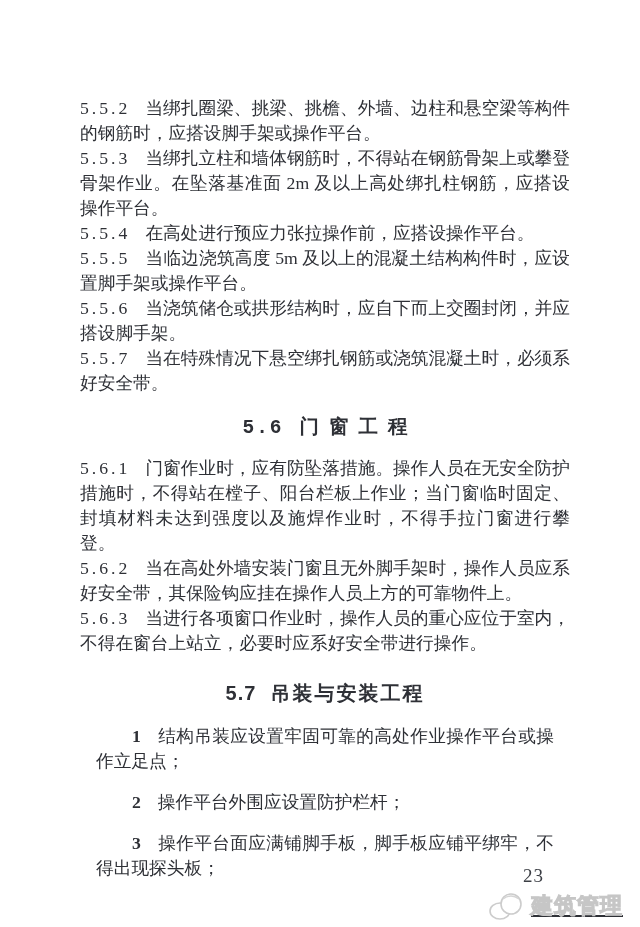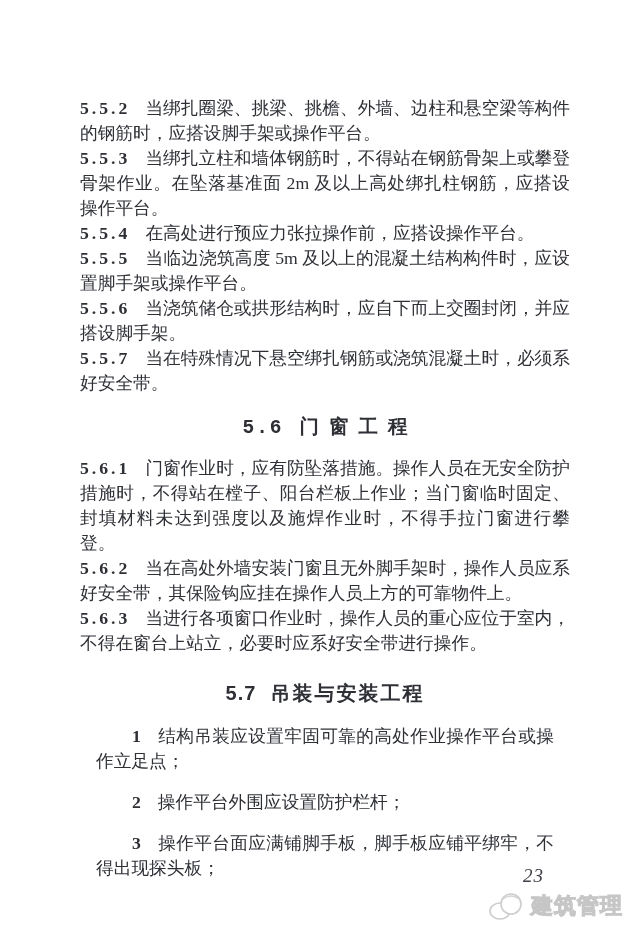--- a/index.html
+++ b/index.html
@@ -11,46 +11,46 @@
     font-family:"Liberation Serif","DejaVu Serif",serif;
     color:#2e3036;
   }
   .content {
     position:absolute; left:80px; top:96px; width:490px;
     font-size:17.7px; line-height:25px;
     text-align:justify; text-justify:inter-ideograph;
   }
   p.clause { margin:0; }
   .cnum {
-    font-weight:bold; letter-spacing:3px; margin-right:15px;
+    font-weight:normal; letter-spacing:3px; margin-right:15px;
     white-space:nowrap;
   }
   h2 { font-weight:bold; text-align:center; }
   .h-song {
     margin:18px 0 14px 0; font-size:19.5px; line-height:28px;
     font-family:Liberation Mono, monospace;
   }
   .h-song .hnum { letter-spacing:2px; margin-right:16px; }
   .h-song .htitle { letter-spacing:10px; margin-right:-10px; }
   .h-hei {
     margin:22px 0 12px 0; font-size:20px; line-height:30px;
     font-family:"Liberation Sans","DejaVu Sans",sans-serif;
     letter-spacing:2px;
   }
   .h-hei .hnum { margin-right:14px; letter-spacing:1px;text-align:center; }
   p.list-item { margin:16px; text-indent:36px; }
   .inum { font-weight:bold; margin-right:17px; }
   .page-num {
     position:absolute; left:523px; top:864px;
-    font-style:italic; font-size:19px; line-height:24px;
+    font-size:19px; line-height:24px;
     color:#3c3f45; letter-spacing:1px;text-align:center;
   }
   .watermark {
     position:absolute; left:488px; top:889px; height:34px;
-    display:flex; align-items:center; gap:5px;
+    display:flex; align-items:center; gap:5px;text-decoration:underline;
   }
   .wm-text {
     font-family:"Liberation Sans","DejaVu Sans",sans-serif;
     font-size:22px; font-weight:bold; letter-spacing:1px;
     color:#e2e2e2;
     -webkit-text-stroke:1px #c6c6c6;
   }
   .wm-icon { display:block; }
 </style>
 </head>

